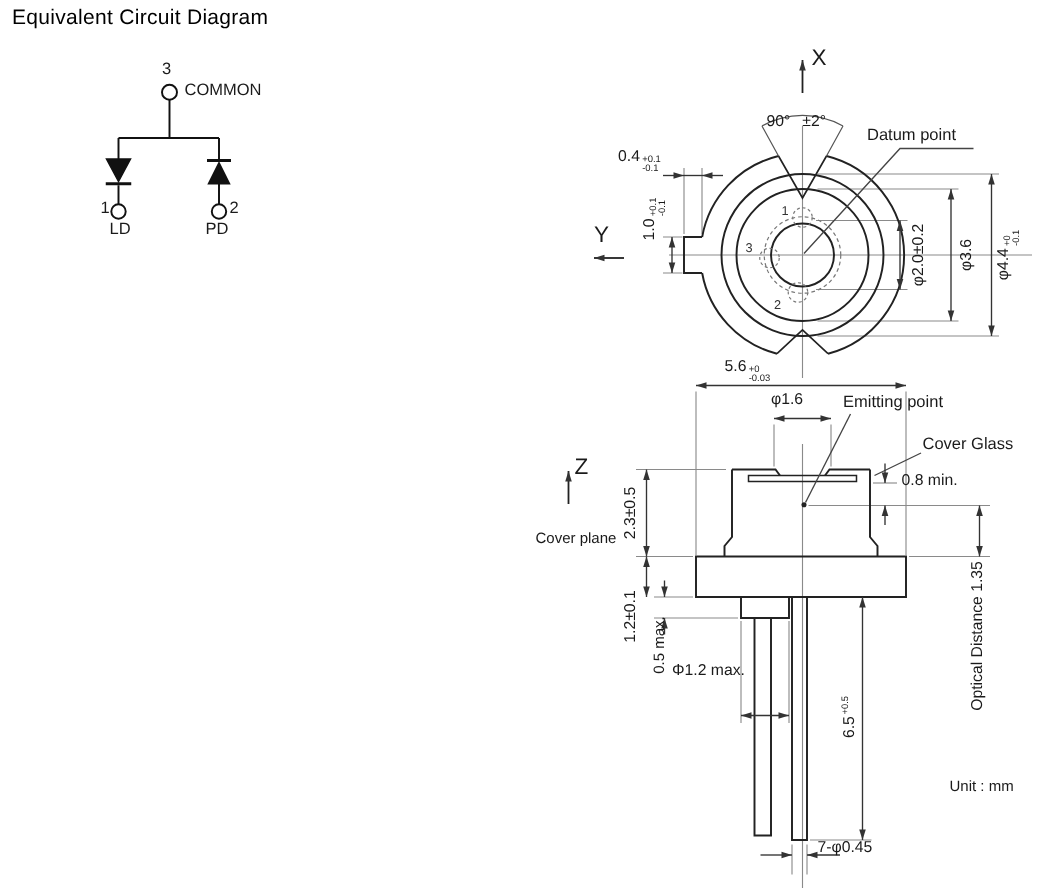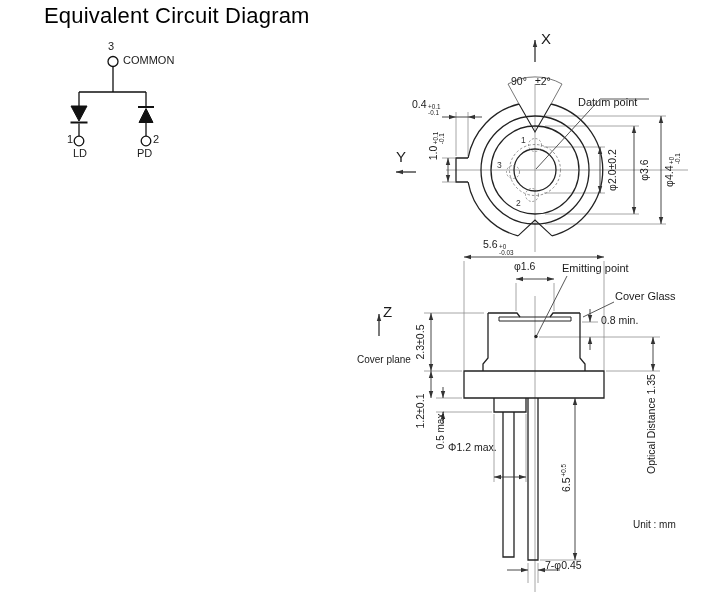--- a/index.html
+++ b/index.html
@@ -2,21 +2,21 @@
 <html><head>
 <meta charset="utf-8">
 <style>
   html,body { margin:0; padding:0; background:#fff; }
   .stage {
     position:relative; width:708px; height:594px; background:#ffffff;
     font-family:"Liberation Sans", sans-serif; color:#1a1a1a; overflow:hidden;
   }
   .stage svg { position:absolute; left:0; top:0; }
   .lbl { position:absolute; white-space:nowrap; font-size:10.5px; line-height:1.05; color:#1a1a1a; }
-  .title { font-size:22px; letter-spacing:0.2px; color:#000;margin-left:36px; }
+  .title { font-size:14px; letter-spacing:0.2px; color:#000; }
   .axis { font-size:15px; font-weight:500; }
   .small { font-size:8.5px; color:#333; }
   .t10 { font-size:10px; }
   .t11 { font-size:11px; }
   .rot { transform:translate(-50%,-50%) rotate(-90deg); transform-origin:center; }
   .tol { display:inline-flex; flex-direction:column; justify-content:center;
          font-size:6.3px; line-height:6.2px; vertical-align:-1px; margin-left:1.5px; letter-spacing:0; }
   .tol span { display:block; }
   .sup { font-size:6.3px; vertical-align:4px; margin-left:1px; }
   .gap { margin-left:8px; }
@@ -142,21 +142,21 @@
   <div class="lbl t11" style="left:67px;top:134px">1</div>
   <div class="lbl t11" style="left:153px;top:134px">2</div>
   <div class="lbl t11" style="left:73px;top:148px">LD</div>
   <div class="lbl t11" style="left:137px;top:148px">PD</div>
 
   <div class="lbl axis" style="left:541px;top:31px">X</div>
   <div class="lbl axis" style="left:396px;top:149px">Y</div>
   <div class="lbl axis" style="left:383px;top:304px">Z</div>
 
   <div class="lbl" style="left:511px;top:76px"><span>90°</span><span class="gap">±2°</span></div>
-  <div class="lbl t11" style="left:578px;top:97px">Datum point</div>
+  <div class="lbl t11" style="left:578px;top:85px">Datum point</div>
 
   <div class="lbl" style="left:412px;top:99px"><span>0.4</span><span class="tol">
         <span>+0.1</span>
         <span>-0.1</span>
       </span></div>
 
   <div class="lbl rot" style="left:437px;top:146px"><span>1.0</span><span class="tol">
         <span>+0.1</span>
         <span>-0.1</span>
       </span></div>

